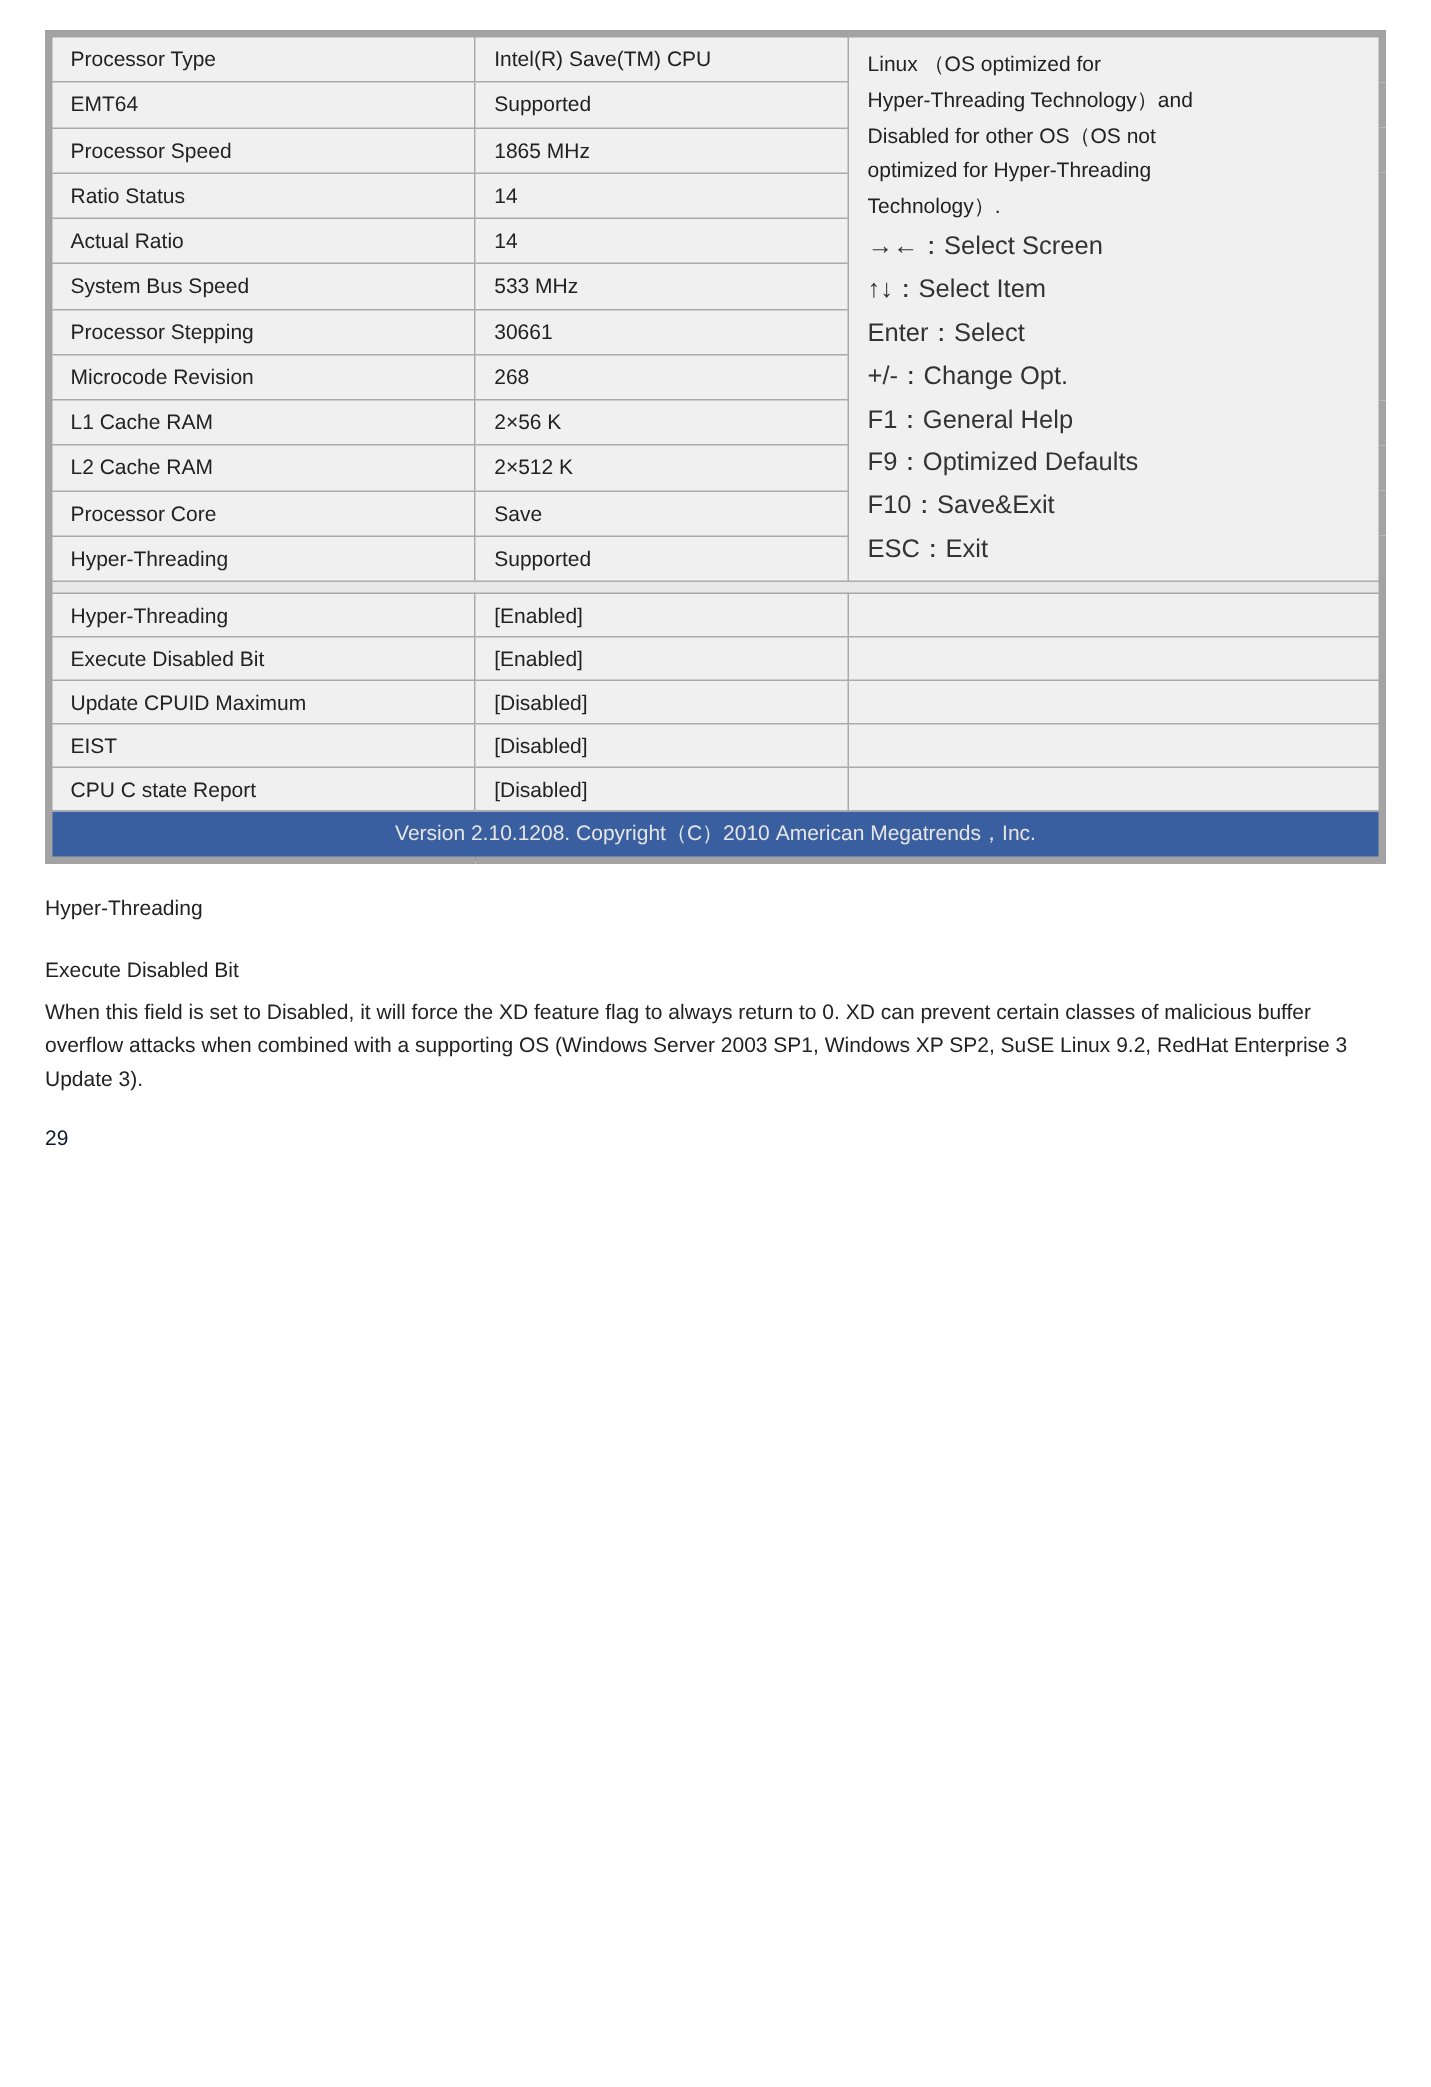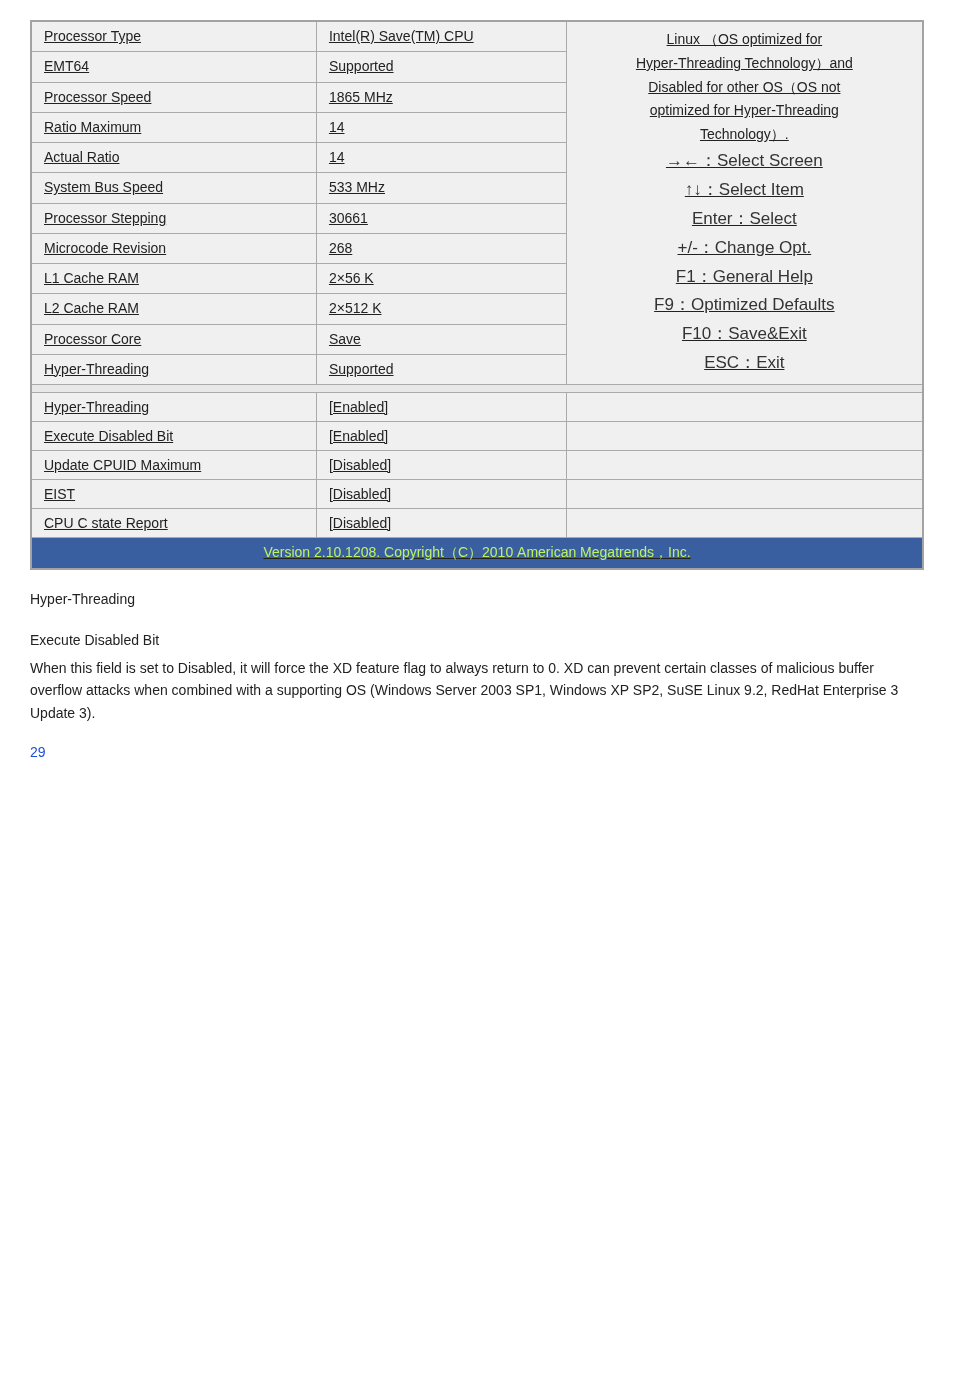--- a/index.html
+++ b/index.html
@@ -7,23 +7,22 @@
       font-family: Arial, sans-serif;
       font-size: 14px;
       background: #fff;
       color: #222;
       padding: 20px 30px;
     }
 
     .bios-table {
       width: 100%;
       border-collapse: collapse;
-      border: 2px solid #a3a3a3;
+      border: 5px solid #a3a3a3;
       margin-bottom: 0;
-      text-decoration: underline;
     }
 
     .bios-table td {
       padding: 6px 12px;
       border: 1px solid #aaa;
       vertical-align: top;
       font-size: 14px;
     }
 
     .col-left {
@@ -32,33 +31,32 @@
     }
 
     .col-mid {
       width: 28%;
       background: #f0f0f0;
     }
 
     .col-right {
       width: 40%;
       background: #f0f0f0;
-      text-align: center;
     }
 
     .separator-row td {
       padding: 2px;
       background: #e8e8e8;
       border: none;
       height: 8px;
     }
 
     .version-bar {
       background: #3a5fa0;
-      color: #bef264;
+      color: #e5e5e5;
       text-align: center;
       padding: 5px;
       font-size: 13px;
     }
 
     .info-section {
       margin-top: 14px;
       font-size: 14px;
       line-height: 1.6;
       color: #222;
@@ -70,21 +68,21 @@
 
     .section-heading {
       font-weight: normal;
       margin-top: 18px;
       margin-bottom: 4px;
     }
 
     .page-number {
       margin-top: 20px;
       font-size: 14px;
-      color: #1d4ed8;
+      color: #0f172a;
     }
 
     .right-content {
       font-size: 13.5px;
       line-height: 1.7;
     }
 
     .shortcut-line {
       font-size: 17px;
       color: #333;
@@ -118,21 +116,21 @@
       </tr>
       <tr>
         <td class="col-left">EMT64</td>
         <td class="col-mid">Supported</td>
       </tr>
       <tr>
         <td class="col-left">Processor Speed</td>
         <td class="col-mid">1865 MHz</td>
       </tr>
       <tr>
-        <td class="col-left">Ratio Maximum</td>
+        <td class="col-left">Ratio Status</td>
         <td class="col-mid">14</td>
       </tr>
       <tr>
         <td class="col-left">Actual Ratio</td>
         <td class="col-mid">14</td>
       </tr>
       <tr>
         <td class="col-left">System Bus Speed</td>
         <td class="col-mid">533 MHz</td>
       </tr>

